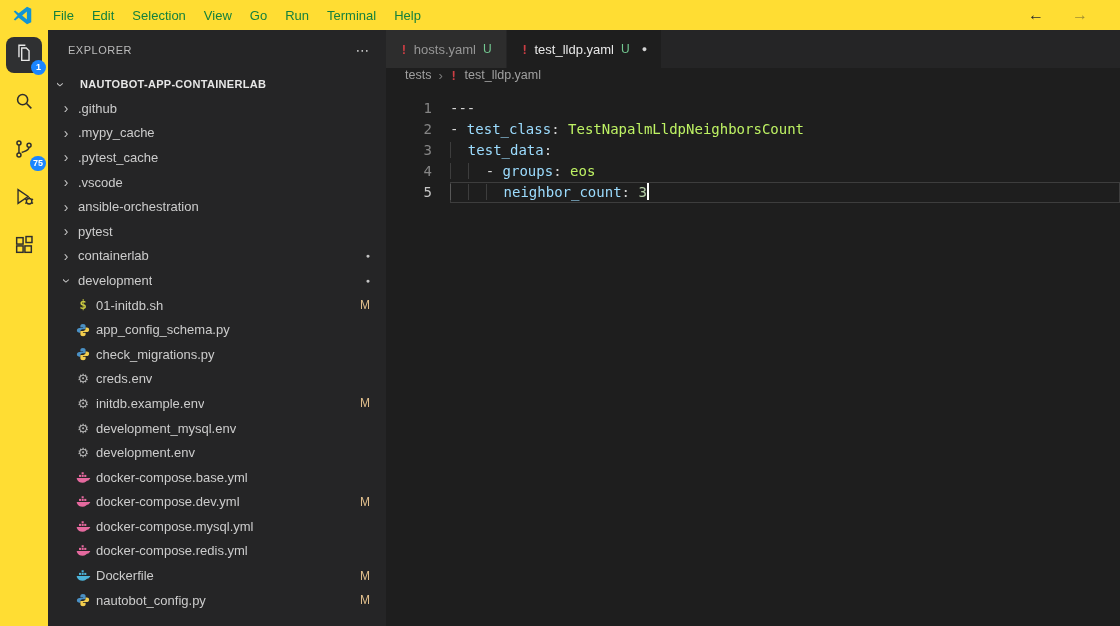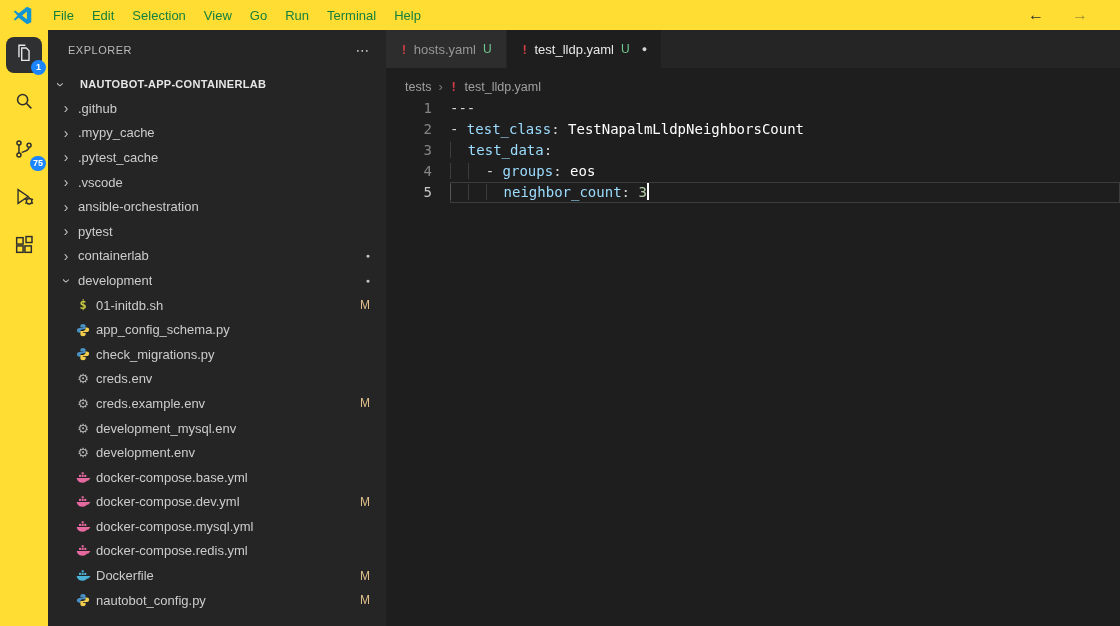--- a/index.html
+++ b/index.html
@@ -55,35 +55,35 @@
   
   .editor { flex:1; display:flex; flex-direction:column; background:#1e1e1e; min-width:0; }
   .tabbar { height:38px; background:#252526; display:flex; align-items:stretch; }
   .tab { display:flex; align-items:center; gap:6px; padding:0 14px; font-size:13px;
     background:#2d2d2d; color:#969696; border-right:1px solid #252526; cursor:pointer; }
   .tab.active { background:#1e1e1e; color:#e8e8e8; }
   .yaml-ico { color:#cc3e44; font-weight:700; font-family:"DejaVu Sans Mono",monospace; font-size:13px; }
   .git-u { font-size:12px; color:#73c991; margin-left:1px; }
   .tab-dot { color:#d4d4d4; font-size:9px; margin-left:6px; }
 
-  .breadcrumbs { height:26px; display:flex; align-items:flex-end; gap:7px; padding-left:19px;
+  .breadcrumbs { height:26px; display:flex; align-items:flex-start; gap:7px; padding-left:19px;
     font-size:12.5px; color:#a0a0a0; background:#1e1e1e; }
   .bc-sep { color:#7a7a7a; font-size:13px; }
 
   .code { flex:1; padding-top:4px; font-family:"DejaVu Sans Mono","Liberation Mono",monospace;
     font-size:14px; line-height:21px; cursor:text; }
   .cline { display:flex; height:21px; }
   .lnum { width:64px; padding-right:18px; text-align:right; color:#858585; flex-shrink:0; }
   .cline.current .lnum { color:#c6c6c6; }
   .ltext { white-space:pre; flex:1; min-width:0; }
   .cline.current .ltext { box-shadow:inset 0 0 0 1px rgba(255,255,255,.14); }
   .guide { border-left:1px solid rgba(255,255,255,.14); }
   .tok-punct { color:#d4d4d4; }
   .tok-key { color:#9cdcfe; }
-  .tok-value { color:#ffffff; }
+  .tok-value { color:#bef264; }
   .tok-number { color:#b5cea8; }
   .cursor { display:inline-block; width:2px; height:17px; background:#ffffff;
     vertical-align:-3px; animation:blink 1s steps(1) infinite; }
   @keyframes blink { 50% { opacity:0; } }
 </style>
 </head>
 <body>
 
 <div class="menubar">
   <span class="logo">
@@ -225,21 +225,21 @@
             </svg>
           </span>
           <span class="rlabel">check_migrations.py</span>
         </div>
         <div class="row lvl1">
           <span class="ficon i-env">⚙</span>
           <span class="rlabel">creds.env</span>
         </div>
         <div class="row lvl1">
           <span class="ficon i-env">⚙</span>
-          <span class="rlabel">creds.example.env</span>
+          <span class="rlabel">initdb.example.env</span>
           <span class="rbadge">M</span>
         </div>
         <div class="row lvl1">
           <span class="ficon i-env">⚙</span>
           <span class="rlabel">development_mysql.env</span>
         </div>
         <div class="row lvl1">
           <span class="ficon i-env">⚙</span>
           <span class="rlabel">development.env</span>
         </div>

